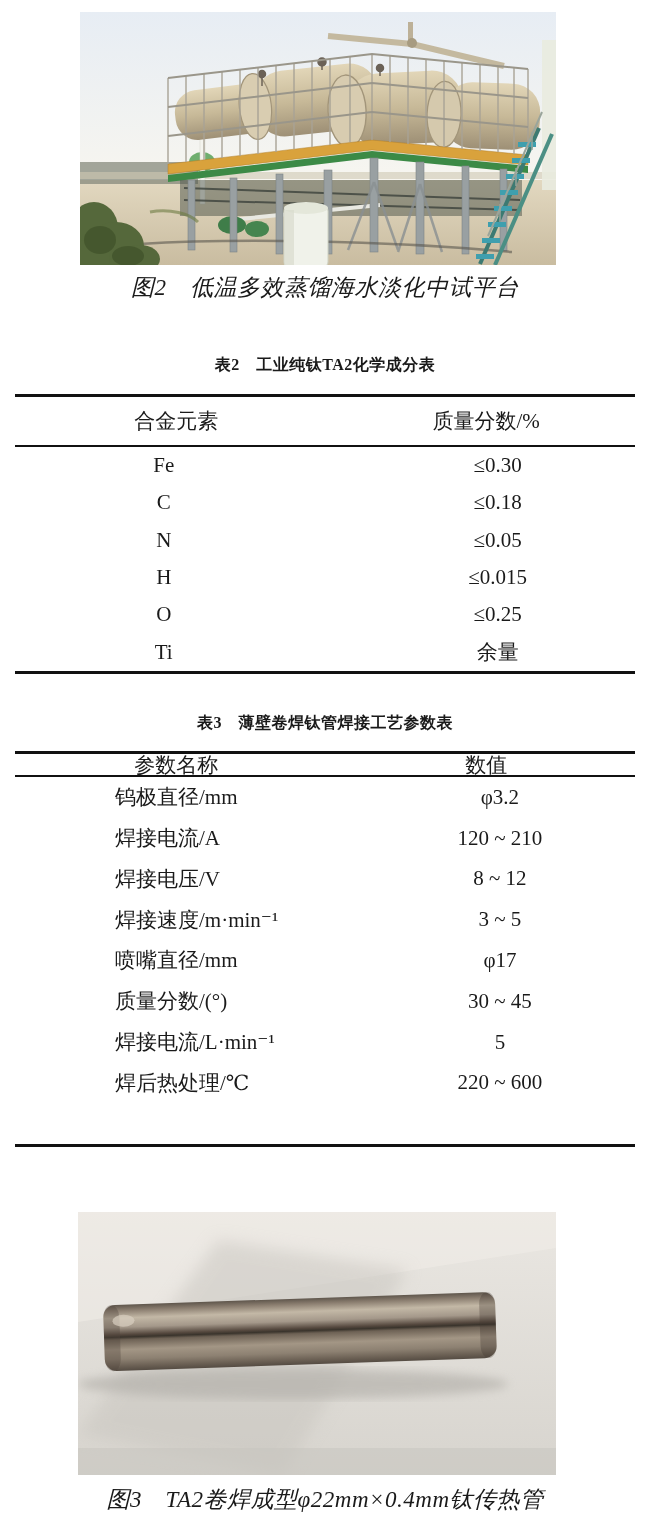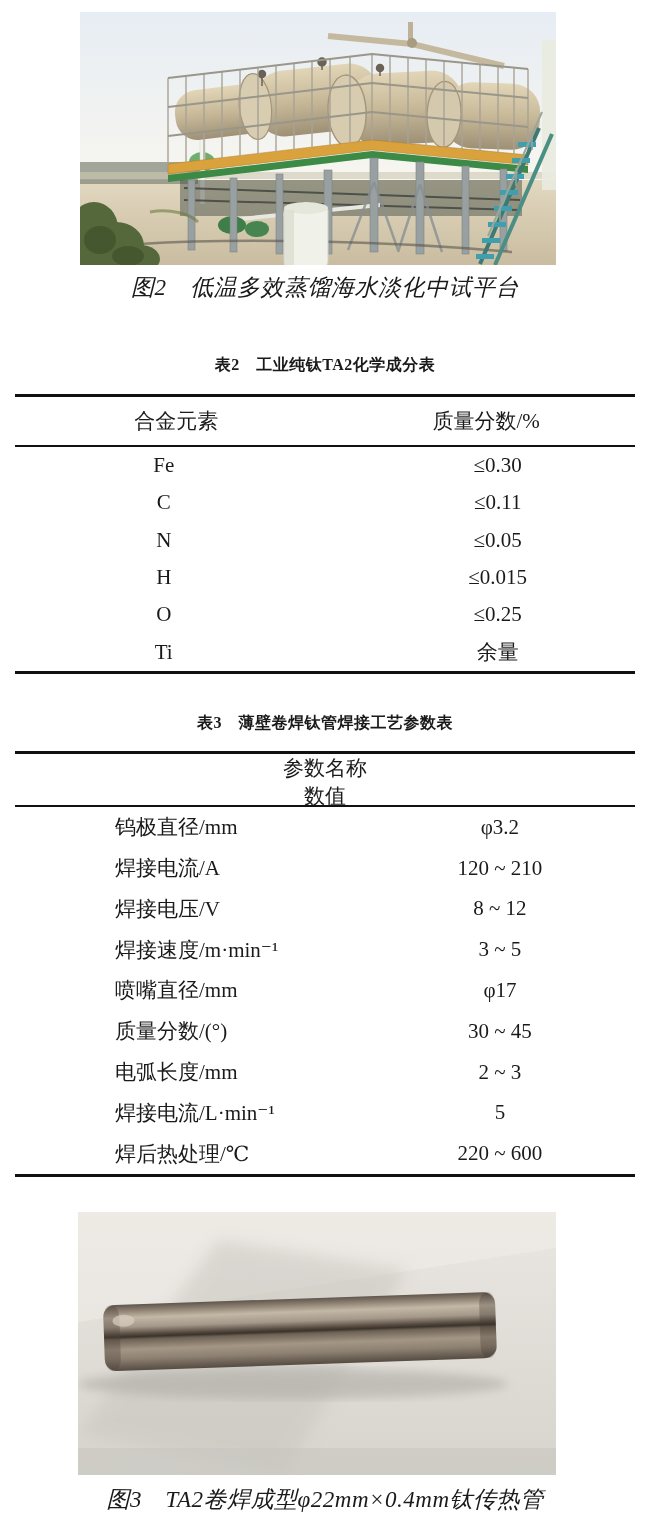--- a/index.html
+++ b/index.html
@@ -21,21 +21,21 @@
 
   .tbl-title{position:absolute; left:0; width:650px; text-align:center; font-size:16px; font-weight:bold; letter-spacing:.5px;}
   #table2-title{top:355px;}
   #table3-title{top:713px;}
 
   .ptable{position:absolute; left:15px; width:620px; font-size:21px;}
   #table2{top:394px;}
   #table3{top:751px;}
   .ptable .thead{display:flex; align-items:center; border-top:3px solid var(--rule-color); border-bottom:2px solid var(--rule-color);}
   #table2 .thead{height:53px;}
-  #table3 .thead{height:56px;flex-direction:column;}
+  #table3 .thead{height:26px;}
   .hc1{width:52%; text-align:center;}
   .hc2{width:48%; text-align:center;}
   .rows{display:grid;}
   #table2 .rows{height:227px; grid-template-rows:repeat(6,1fr);}
   #table3 .rows{height:370px; grid-template-rows:repeat(9,1fr);}
   .trow{display:flex; align-items:center;gap:48px;}
   .cell.c1{width:52%; text-align:center;}
   .cell.c1.la{text-align:left; padding-left:100px;}
   .cell.c2{width:48%; text-align:center;}
   .ptable .bottom-rule{border-bottom:3px solid var(--rule-color);}
@@ -210,21 +210,21 @@
       <div class="hc1">合金元素</div>
       <div class="hc2">质量分数/%</div>
     </div>
     <div class="rows bottom-rule" id="table2-rows">
         <div class="trow">
           <div class="cell c1">Fe</div>
           <div class="cell c2">≤0.30</div>
         </div>
         <div class="trow">
           <div class="cell c1">C</div>
-          <div class="cell c2">≤0.11</div>
+          <div class="cell c2">≤0.18</div>
         </div>
         <div class="trow">
           <div class="cell c1">N</div>
           <div class="cell c2">≤0.05</div>
         </div>
         <div class="trow">
           <div class="cell c1">H</div>
           <div class="cell c2">≤0.015</div>
         </div>
         <div class="trow">
@@ -262,24 +262,20 @@
           <div class="cell c1 la">焊接速度/m·min⁻¹</div>
           <div class="cell c2">3 ~ 5</div>
         </div>
         <div class="trow">
           <div class="cell c1 la">喷嘴直径/mm</div>
           <div class="cell c2">φ17</div>
         </div>
         <div class="trow">
           <div class="cell c1 la">质量分数/(°)</div>
           <div class="cell c2">30 ~ 45</div>
-        </div>
-        <div class="trow">
-          <div class="cell c1 la">电弧长度/mm</div>
-          <div class="cell c2">2 ~ 3</div>
         </div>
         <div class="trow">
           <div class="cell c1 la">焊接电流/L·min⁻¹</div>
           <div class="cell c2">5</div>
         </div>
         <div class="trow">
           <div class="cell c1 la">焊后热处理/℃</div>
           <div class="cell c2">220 ~ 600</div>
         </div>
       </div>

